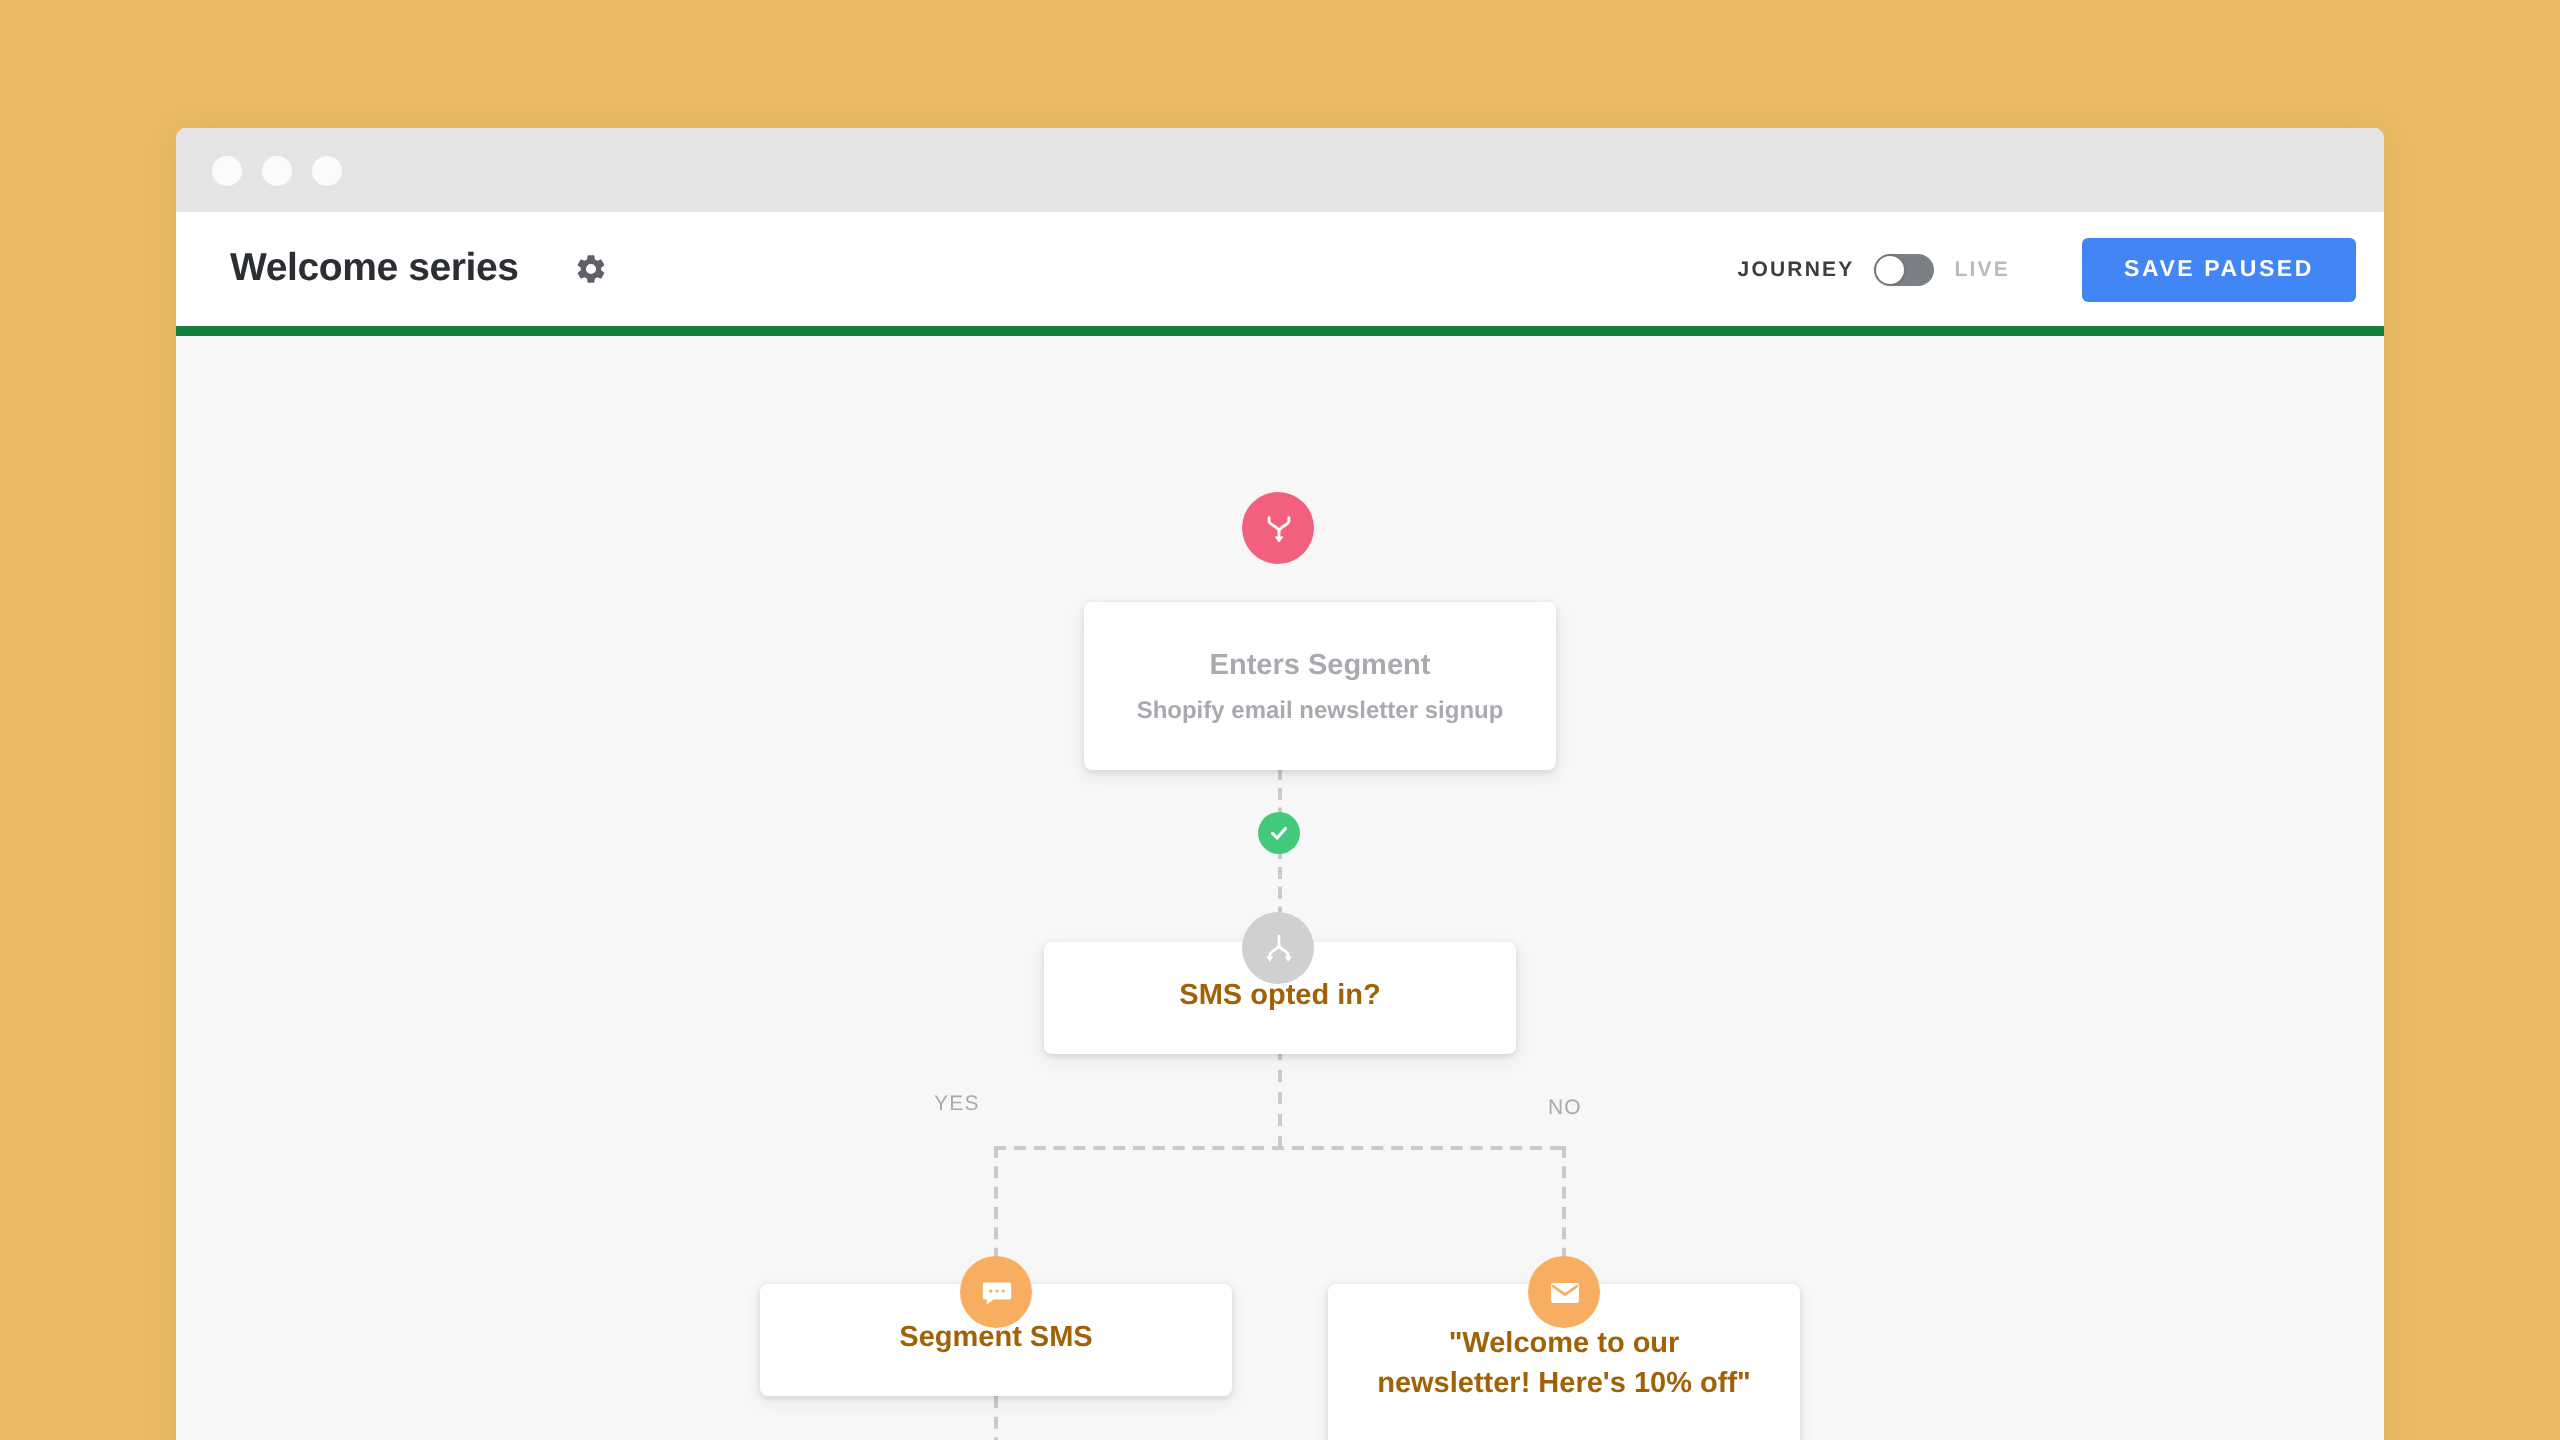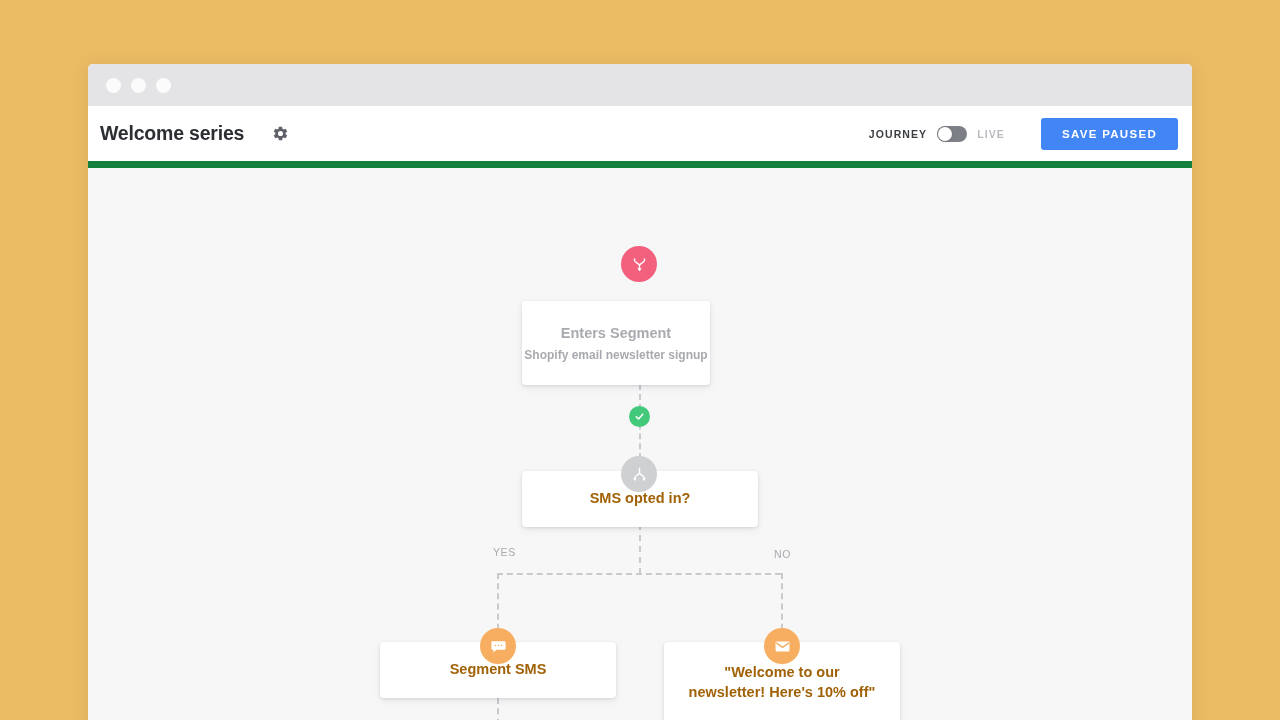--- a/index.html
+++ b/index.html
@@ -44,22 +44,22 @@
     border-radius: 50%;
     background: #fbfbfb;
   }
 
   
   #app-header {
     height: 62px;
     background: #ffffff;
     display: flex;
     align-items: center;
-    padding: 0 14px 0 12px;
-    border-bottom: 7px solid #15803d;
+    padding: 0 14px 0 27px;
+    border-bottom: 5px solid #15803d;
   }
   #page-title {
     font-size: 19.5px;
     font-weight: bold;
     color: #2B2E33;
     letter-spacing: -0.2px;
   }
   #gear-btn {
     margin-left: 26px;
     width: 20px;
@@ -242,21 +242,21 @@
     <div class="vline" style="left:693px; top:405px; height:67px;"></div>
 
     <div class="vline" style="left:409px; top:530px; height:68px;"></div>
 
     <div class="node-badge badge-pink" style="left:533px; top:78px;">
       <svg width="17" height="17" viewBox="0 0 24 24" aria-hidden="true">
         <path fill="none" stroke="#ffffff" stroke-width="2" stroke-linecap="round" stroke-linejoin="round" d="M5 4 L5 6.5 C5 9 12 10.5 12 13.5 L12 20 M19 4 L19 6.5 C19 9 12 10.5 12 13.5"></path>
         <path fill="#ffffff" d="M12 21.6 L8.9 17.3 L15.1 17.3 Z"></path>
       </svg>
     </div>
-    <div class="node-card" style="left:434px; top:133px; width:188px; height:84px;">
+    <div class="node-card" style="left:454px; top:133px; width:236px; height:84px;">
       <div class="node-title muted">Enters Segment</div>
       <div class="node-sub">Shopify email newsletter signup</div>
     </div>
 
     <div class="check-badge" style="left:541px; top:238px;">
       <svg width="11" height="11" viewBox="0 0 24 24" aria-hidden="true">
         <path fill="none" stroke="#ffffff" stroke-width="3.4" stroke-linecap="round" stroke-linejoin="round" d="M5 12.5 L10 17.5 L19 7"></path>
       </svg>
     </div>
 
@@ -264,21 +264,21 @@
       <svg width="17" height="17" viewBox="0 0 24 24" aria-hidden="true">
         <path fill="none" stroke="#ffffff" stroke-width="2" stroke-linecap="round" stroke-linejoin="round" d="M12 3 L12 9 M12 9 C12 12.5 5.5 13 5.5 16.5 L5.5 19 M12 9 C12 12.5 18.5 13 18.5 16.5 L18.5 19"></path>
         <path fill="#ffffff" d="M5.5 21.2 L3 17.2 L8 17.2 Z"></path>
         <path fill="#ffffff" d="M18.5 21.2 L16 17.2 L21 17.2 Z"></path>
       </svg>
     </div>
     <div class="node-card" style="left:434px; top:303px; width:236px; height:56px;">
       <div class="node-title">SMS opted in?</div>
     </div>
 
-    <div class="branch-label" style="left:405px; top:378px;">YES</div>
+    <div class="branch-label" style="left:379px; top:378px;">YES</div>
     <div class="branch-label" style="left:686px; top:380px;">NO</div>
 
     <div class="node-badge badge-orange" style="left:392px; top:460px;">
       <svg width="17" height="17" viewBox="0 0 24 24" aria-hidden="true">
         <path fill="#ffffff" d="M3.2 4.6h17.6c.66 0 1.2.54 1.2 1.2v9.6c0 .66-.54 1.2-1.2 1.2H9.4l-4.6 3.6v-3.6H3.2c-.66 0-1.2-.54-1.2-1.2V5.8c0-.66.54-1.2 1.2-1.2Z"></path>
         <circle cx="7.6" cy="10.6" r="1.15" fill="#F8AE61"></circle>
         <circle cx="12" cy="10.6" r="1.15" fill="#F8AE61"></circle>
         <circle cx="16.4" cy="10.6" r="1.15" fill="#F8AE61"></circle>
       </svg>
     </div>

